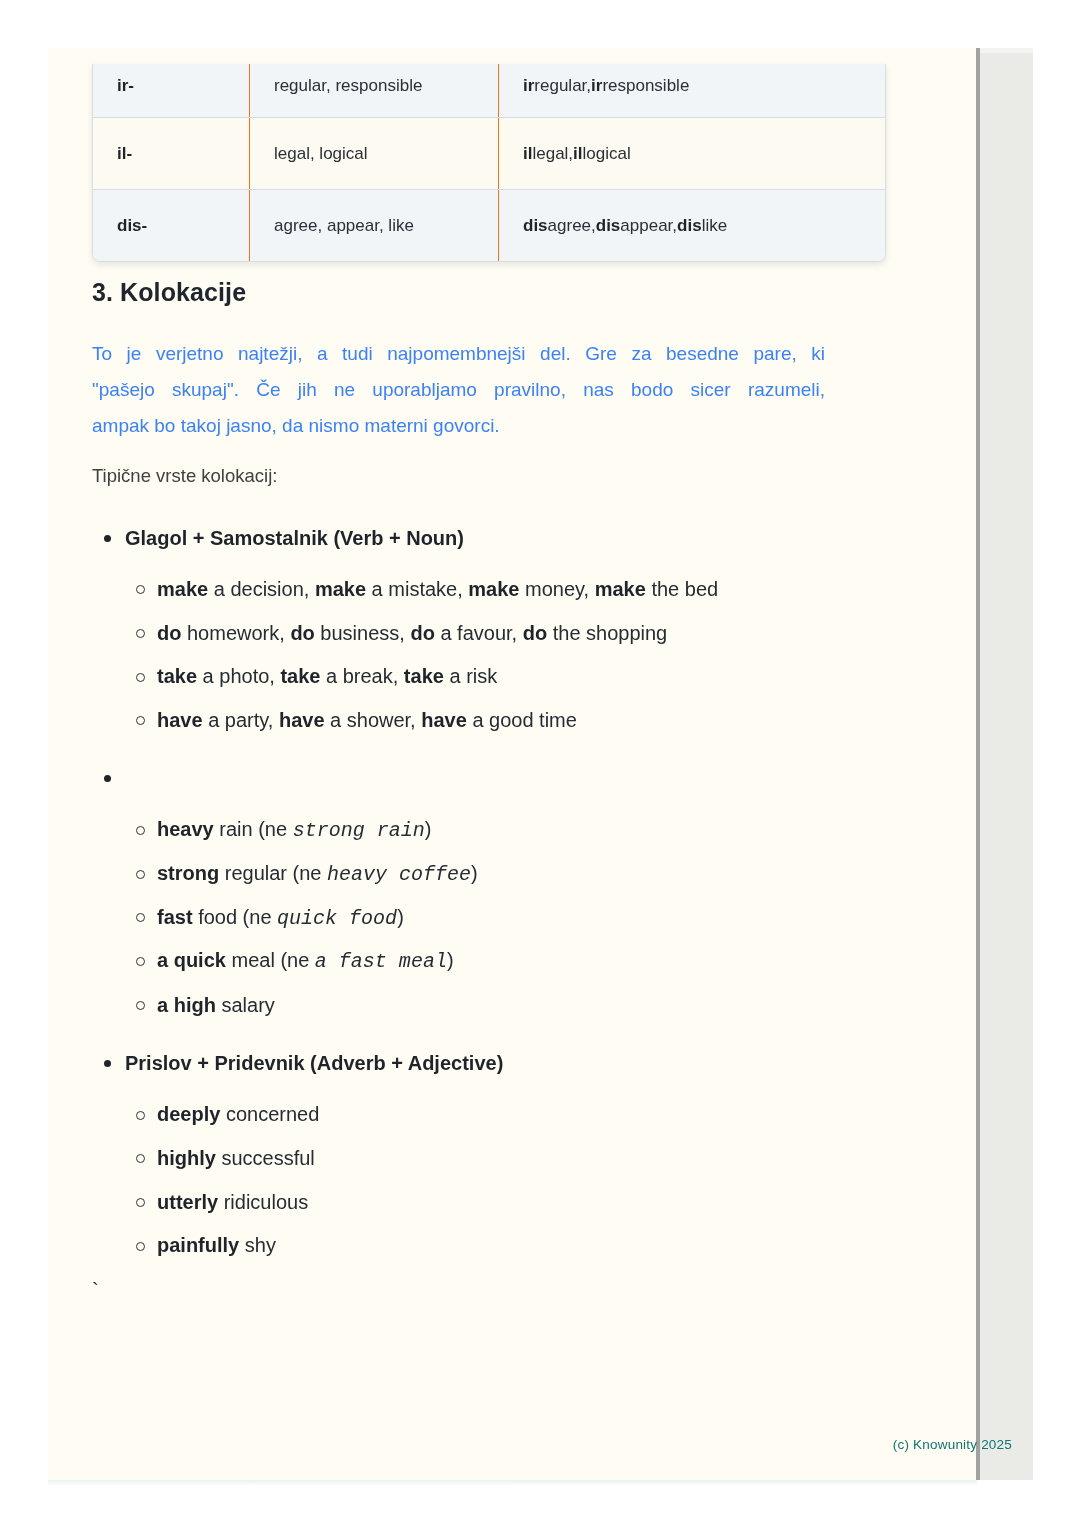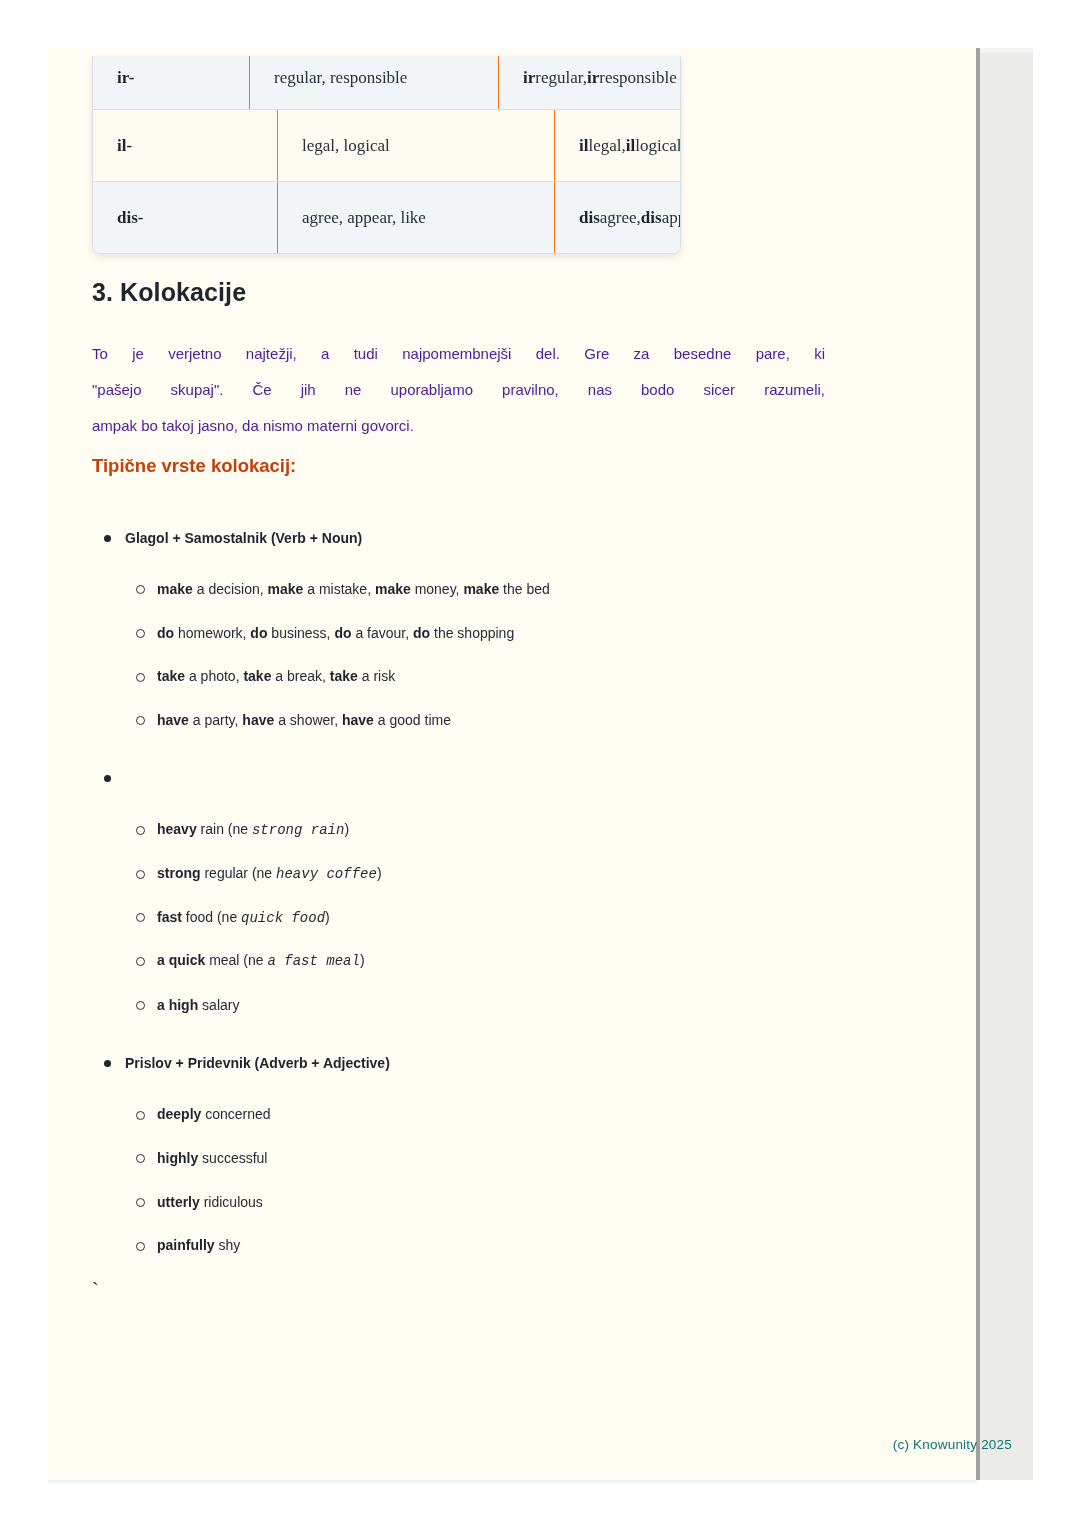--- a/index.html
+++ b/index.html
@@ -31,65 +31,64 @@
     border-left: 4px solid #a0a2a2;
     box-sizing: border-box;
   }
   .strip-top-highlight {
     position: absolute; top: 0; left: 0; width: 100%; height: 5px;
     background: #f3f4f1;
   }
 
   
   .tbl {
-    position: absolute; left: 44px; top: 8px;
-    width: 589px;
+    position: absolute; left: 44px; top: 16px;
+    width: 794px;
     border: 1px solid #d8dde2; border-top: none;
     border-radius: 0 0 8px 8px;
     overflow: hidden;
     box-shadow: 0 3px 7px rgba(140,150,160,0.22);
     font-size: 17px; color: #2a3038;
     box-sizing: border-box;
-    font-family: Liberation Serif, serif;
   }
   .tbl-row { display: grid; grid-template-columns: 156px 249px 1fr; }
   .tbl-row + .tbl-row { border-top: 1px solid #d8dde2; }
   .tbl-row.stripe { background: #f2f5f8; }
   .tbl-row.plain  { background: #fdfbf1; }
   .tbl-row.r1 { height: 53px; }
-  .tbl-row.r2, .tbl-row.r3 { height: 71px; gap: 28px; }
+  .tbl-row.r2, .tbl-row.r3 { height: 71px; }
   .cell {
     display: flex; align-items: center;
     padding-left: 24px; box-sizing: border-box;
   }
   .tbl-row.r1 .cell { padding-bottom: 9px; }
   .cell + .cell { border-left: 1px solid #f97316; }
   .cell.prefix { font-weight: 700; color: #1f242b; }
 
   
   .heading {
     position: absolute; left: 44px; top: 228px;
     font-size: 25px; line-height: 33px; font-weight: 700; color: #20262e;
     letter-spacing: 0.1px;
   }
   .para {
     position: absolute; left: 44px; top: 288px; width: 733px;
-    font-size: 15px; line-height: 36px; color: #4c1d95;
+    font-size: 19px; line-height: 36px; color: #3b82f6;
   }
   .pline { text-align: left; }
   .pline.j { text-align: justify; text-align-last: justify; }
   .subhead {
-    position: absolute; left: 44px; top: 404px;
-    font-size: 18.5px; line-height: 28px; font-weight: 700; color: #c2410c;
+    position: absolute; left: 44px; top: 414px;
+    font-size: 18.5px; line-height: 28px; font-weight: 400; color: #404040;
   }
 
   
   .list {
     position: absolute; left: 44px; top: 468px; width: 733px;
-    font-size: 14px; color: #262c34;
+    font-size: 20px; color: #262c34;
   }
   .group { margin: 0; }
   .group + .group { margin-top: 14px; }
   .li1 {
     display: flex; align-items: center;
     line-height: 44px; height: 44px;
     margin-bottom: 8px;
     font-weight: 700; color: #1f242b;
   }
   .m1 {

